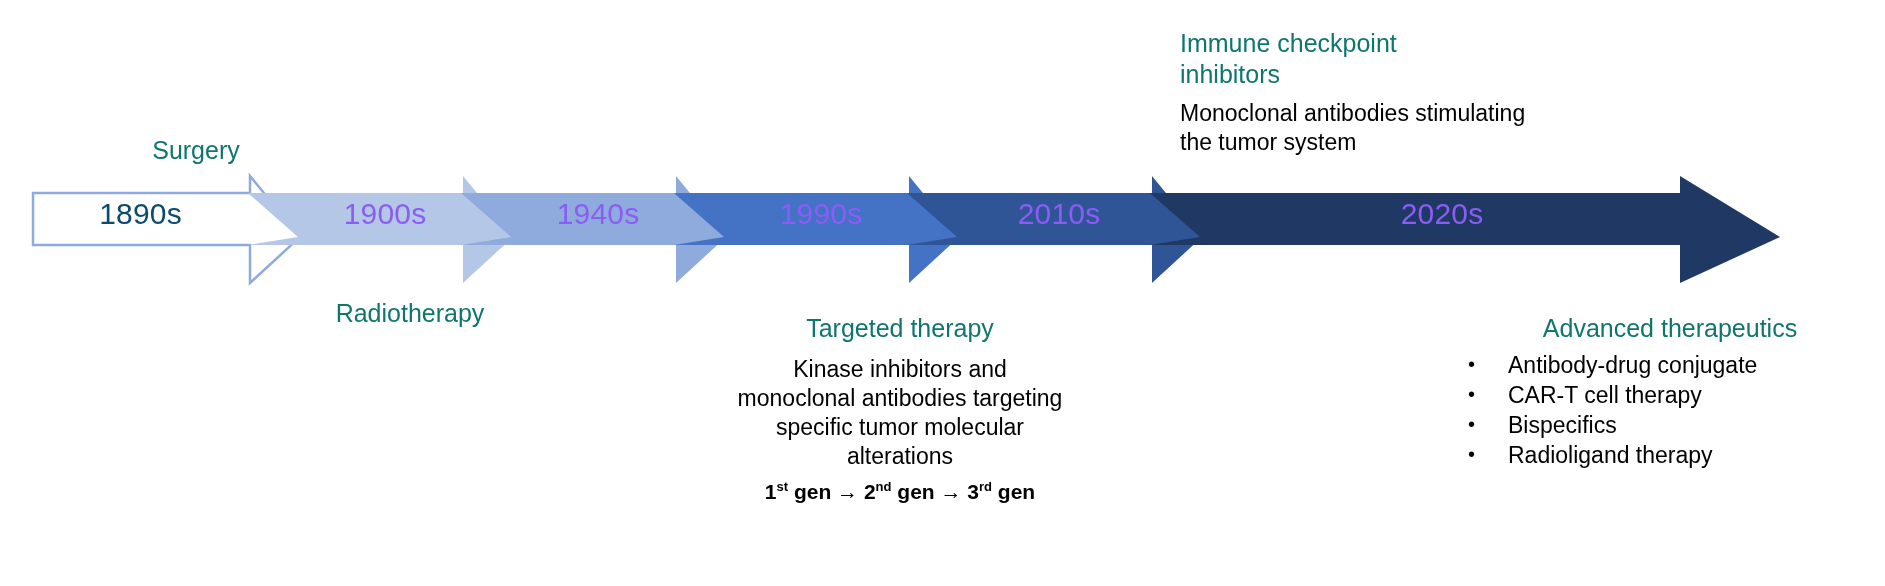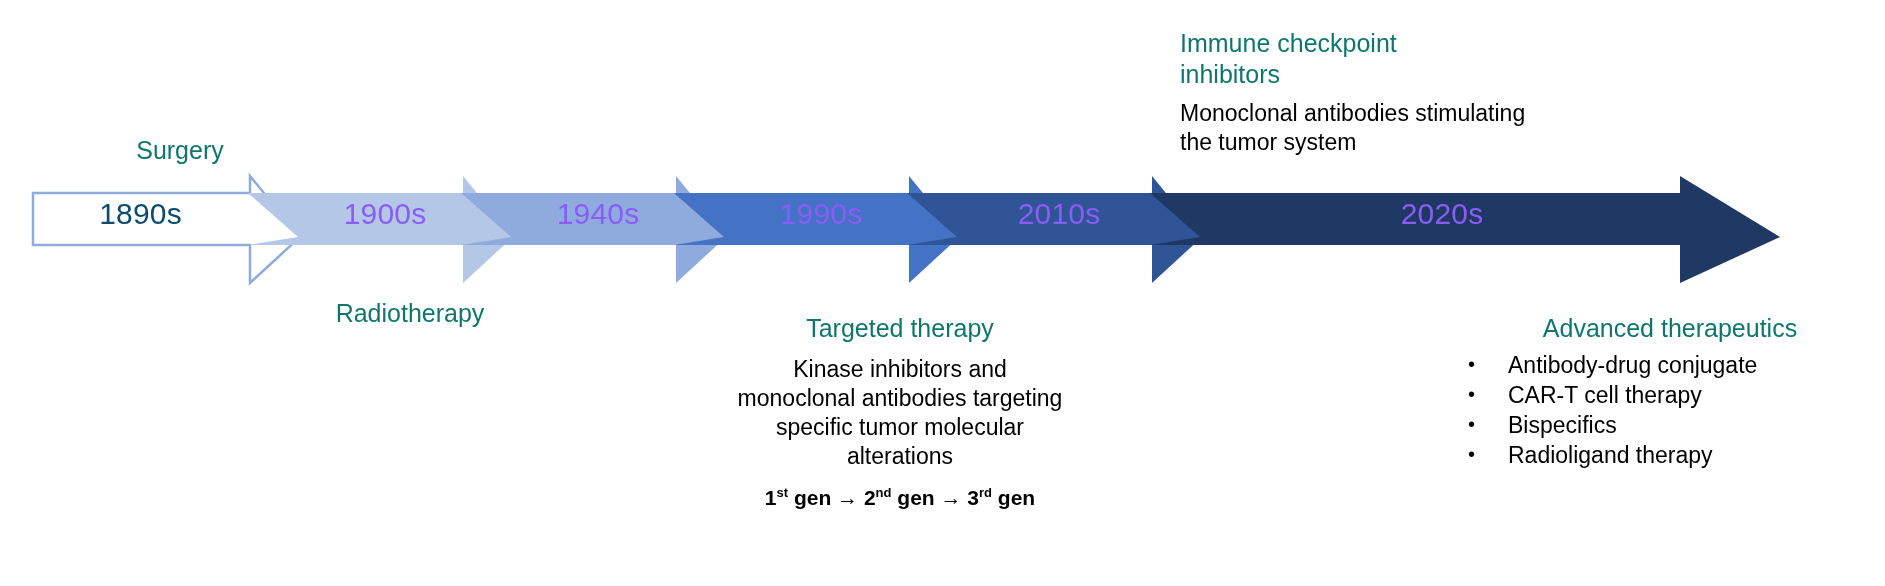--- a/index.html
+++ b/index.html
@@ -37,21 +37,21 @@
     color:#000;
   }
   .center{text-align:center;}
   .left{text-align:left;}
 
   .genline{
     font-weight:bold;
     font-size:21px;
     line-height:26px;
     text-align:center;
-    margin-top:14px;
+    margin-top:8px;
   }
   .genline sup{font-size:13px;vertical-align:super;line-height:0;}
 
   ul.bullets{
     list-style:none;
     margin:6px 0 0 0;
     padding:0;
   }
   ul.bullets li{
     font-size:23px;
@@ -89,21 +89,21 @@
     <polygon points="1150,193 1680,193 1680,176 1780,237 1680,283 1680,245 1150,245 1200,237" fill="#1F3864" stroke="none"></polygon>
   </svg>
 
   <div class="seg-label first" style="left:33px;top:197px;width:215px;">1890s</div>
   <div class="seg-label" style="left:300px;top:197px;width:170px;">1900s</div>
   <div class="seg-label" style="left:513px;top:197px;width:170px;">1940s</div>
   <div class="seg-label" style="left:726px;top:197px;width:190px;">1990s</div>
   <div class="seg-label" style="left:959px;top:197px;width:200px;">2010s</div>
   <div class="seg-label" style="left:1202px;top:197px;width:480px;">2020s</div>
 
-  <div class="block center" style="left:40px;top:135px;width:280px;">
+  <div class="block center" style="left:56px;top:135px;width:280px;">
     <div class="title">Surgery</div>
   </div>
 
 
   <div class="block left" style="left:1180px;top:28px;width:520px;">
     <div class="title">Immune checkpoint</div>
     <div class="title">inhibitors</div>
     <div class="desc" style="margin-top:9px;">Monoclonal antibodies stimulating</div>
     <div class="desc">the tumor system</div>
   </div>

